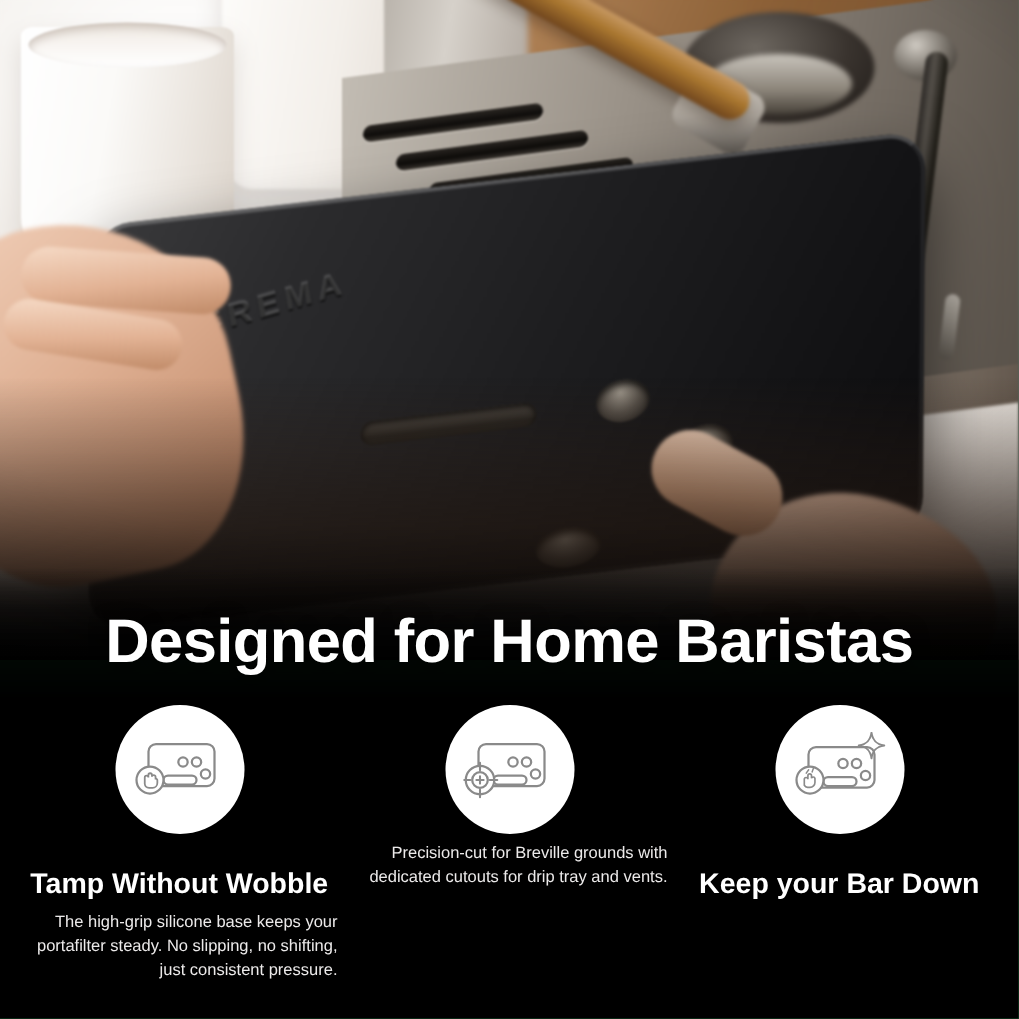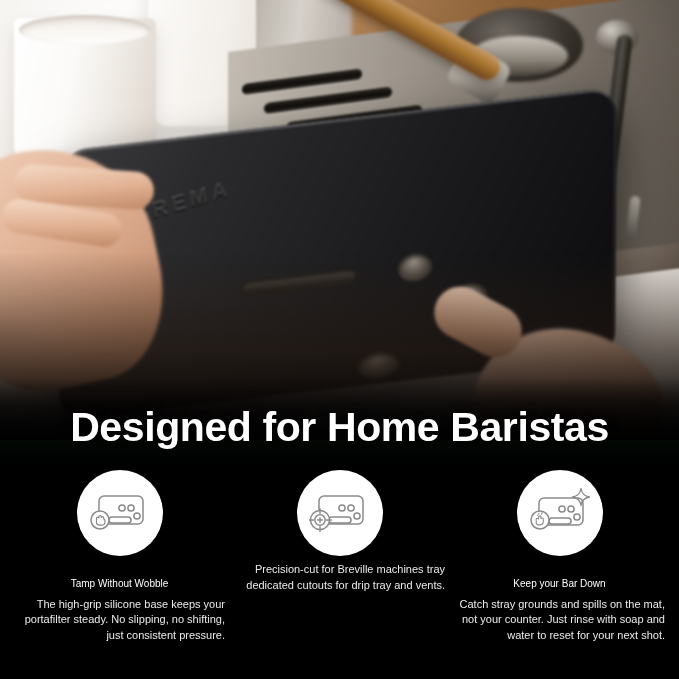--- a/index.html
+++ b/index.html
@@ -319,22 +319,22 @@
     border-radius: 50%;
     background: #ffffff;
     display: flex;
     align-items: center;
     justify-content: center;
     box-shadow: 0 3px 14px rgba(0,0,0,0.55);
   }
   .feature-title {
     margin-top: 22px;
     color: #ffffff;
-    font-size: 10px;
-    font-weight: 400;
+    font-size: 19px;
+    font-weight: 700;
     text-align: center;
     line-height: 1.25;
   }
   .feature-desc {
     margin-top: 6px;
     color: #eceaea;
     font-size: 11px;
     font-weight: 400;
     text-align: right;
     line-height: 1.45;
@@ -433,21 +433,21 @@
               <circle cx="42" cy="20" r="3.1"></circle>
               <circle cx="48" cy="28" r="3.1"></circle>
               <rect x="20" y="29" width="22" height="6" rx="3"></rect>
               <circle cx="11" cy="32" r="9.5" fill="#ffffff"></circle>
               <circle cx="11" cy="32" r="5.2"></circle>
               <path d="M11 20.5 v5 M11 38.5 v5 M-0.5 32 h5 M17.5 32 h5" stroke-width="1.4" stroke-linecap="round"></path>
               <path d="M11 29.6 v4.8 M8.6 32 h4.8" stroke-width="1.4" stroke-linecap="round"></path>
             </g>
           </svg>
         </div>
-        <div class="feature-desc">Precision-cut for Breville machines tray dedicated cutouts for drip tray and vents.</div>
+        <div class="feature-desc">Precision-cut for Breville grounds with dedicated cutouts for drip tray and vents.</div>
       </div>
 
       <div class="feature">
         <div class="icon-circle">
           <svg width="62" height="50" viewBox="0 0 62 50">
             <g fill="none" stroke="#8a8a8a" stroke-width="1.5">
               <rect x="10" y="10" width="44" height="27" rx="5"></rect>
               <circle cx="33" cy="21" r="3.1"></circle>
               <circle cx="42" cy="21" r="3.1"></circle>
               <circle cx="48" cy="29" r="3.1"></circle>
@@ -456,18 +456,17 @@
                        C51.2 12.2 48.8 9.8 43.5 9 C48.8 8.2 51.2 5.8 52 0.5 Z" stroke-width="1.3" stroke-linejoin="round"></path>
               <circle cx="11" cy="32" r="9" fill="#ffffff"></circle>
               <path d="M7.2 35.5 v-4 a1.2 1.2 0 0 1 2.4 0 v-2.4 a1.2 1.2 0 0 1 2.4 0 v1.7
                        a1.2 1.2 0 0 1 2.3 0.2 v2.6 a3.3 3.3 0 0 1 -3.3 3.3 h-1.6
                        a2.9 2.9 0 0 1 -2.2 -1.4 z" stroke-width="1.1"></path>
               <path d="M8.5 27.4 l1.6 -2.2 M12.4 26.6 l0.9 -2.4" stroke-width="1" stroke-linecap="round"></path>
             </g>
           </svg>
         </div>
         <div class="feature-title">Keep your Bar Down</div>
-        <div class="feature-desc">Catch stray grounds and spills on the mat, not your counter. Just rinse with soap and water to reset for your next shot.</div>
       </div>
 
     </div>
   </div>
 </div>
 
 </body></html>

